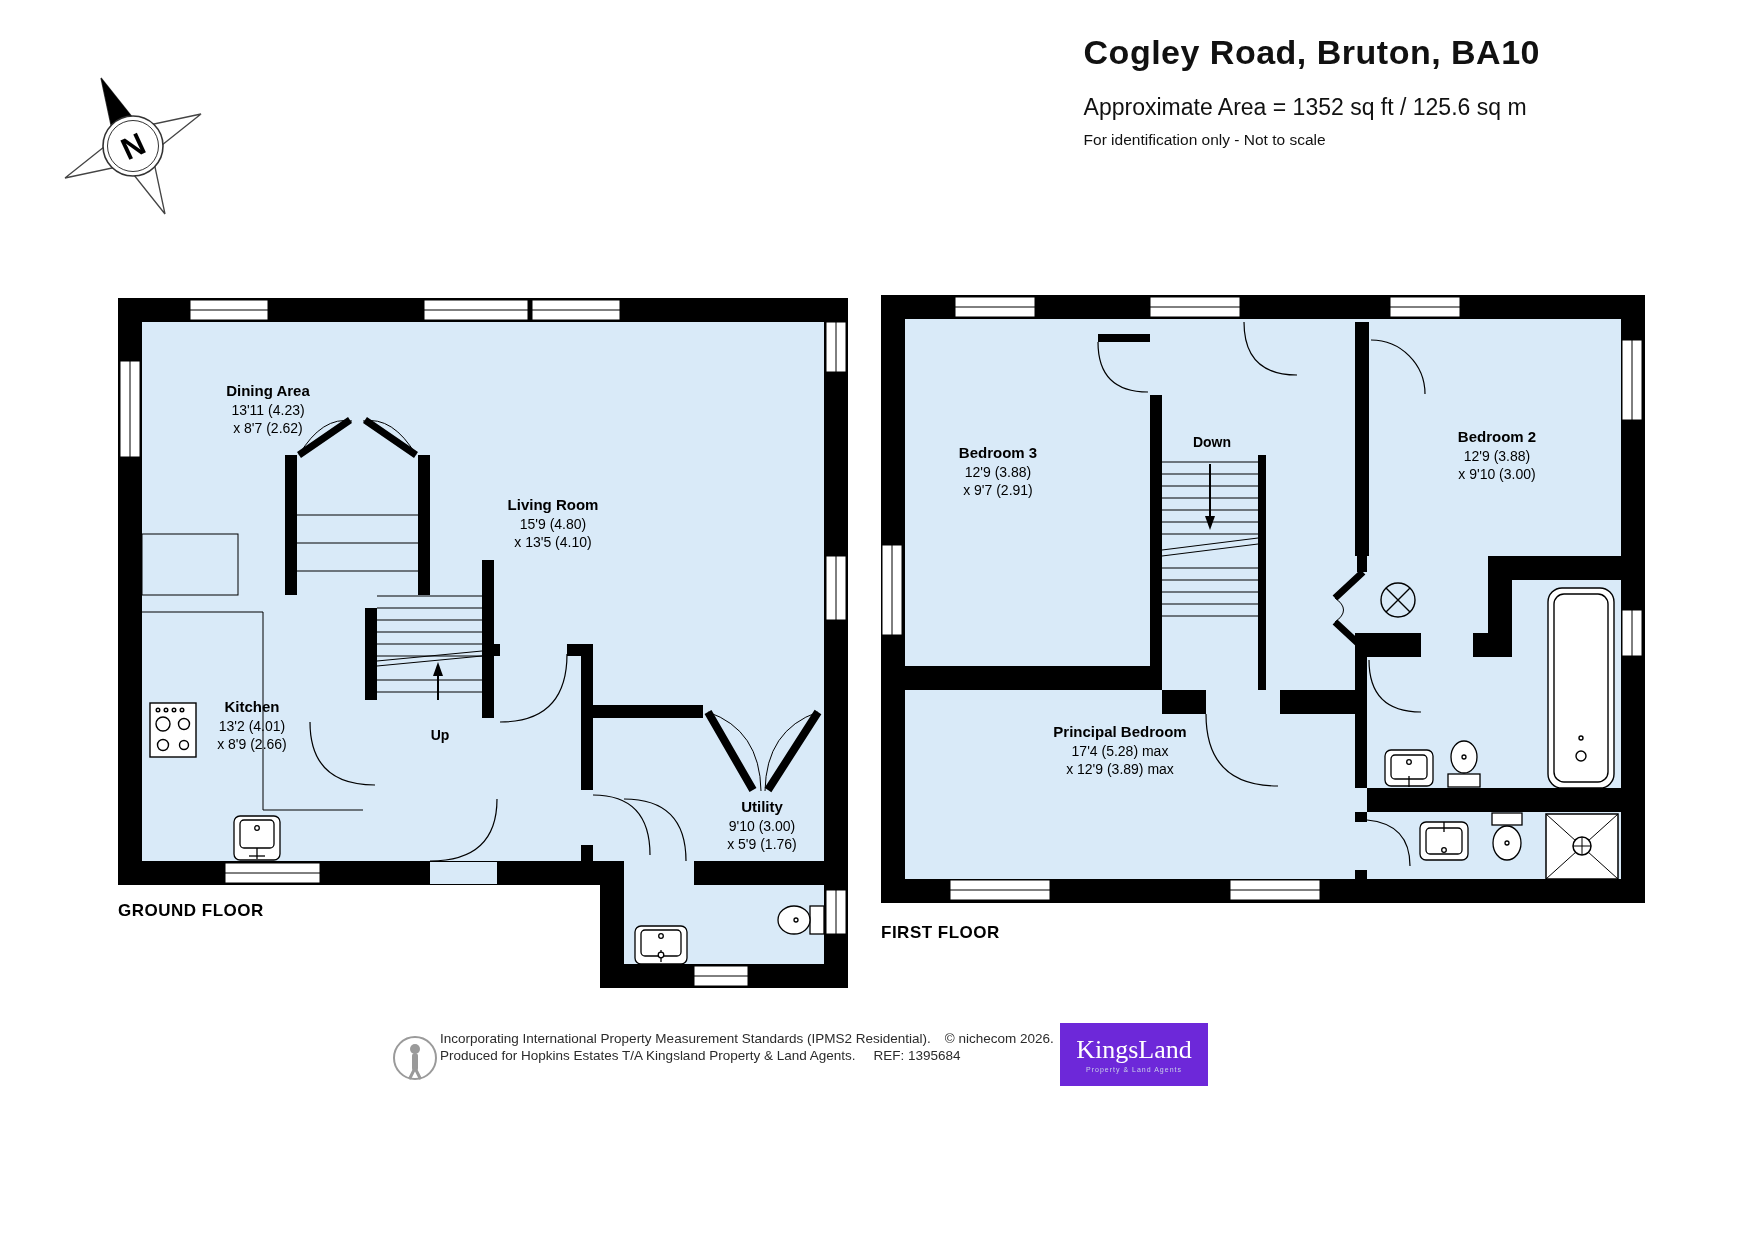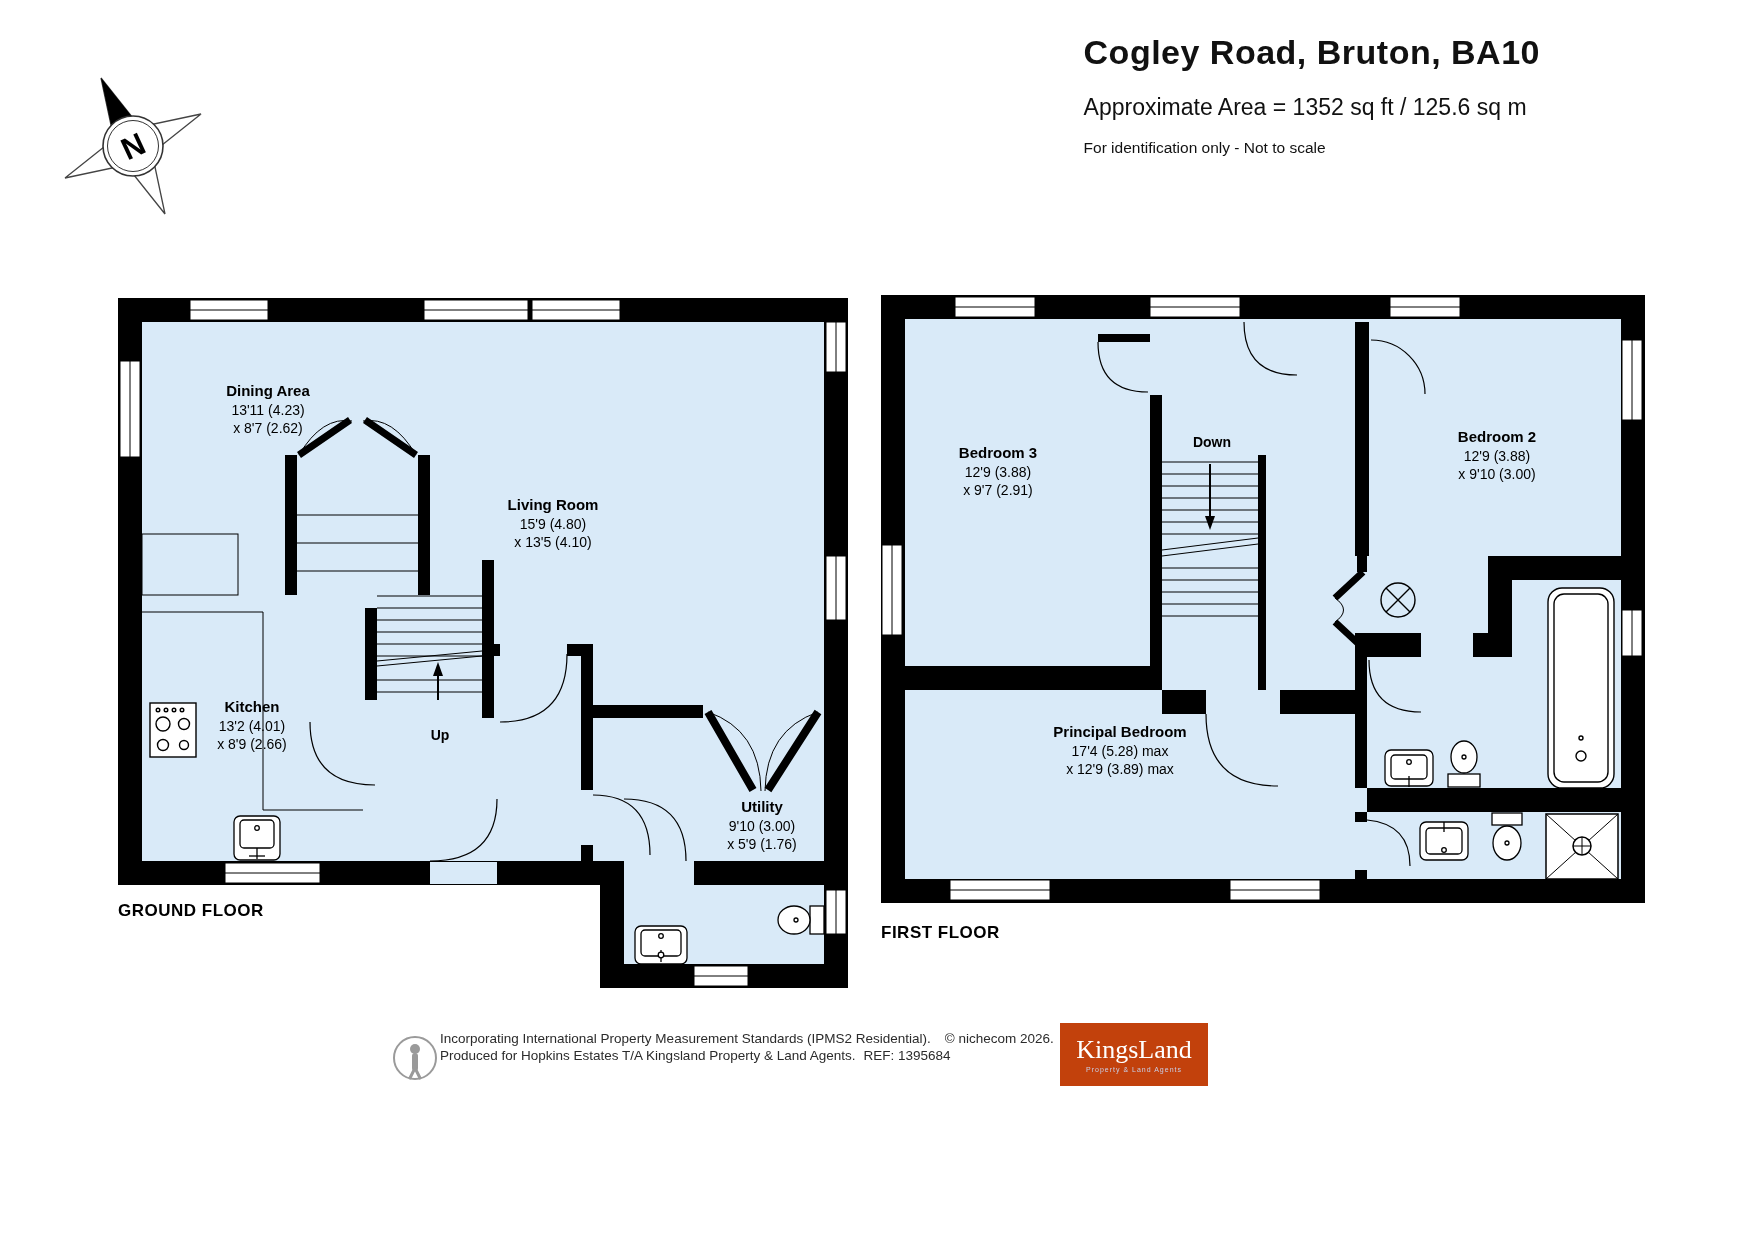--- a/index.html
+++ b/index.html
@@ -3,25 +3,25 @@
 <meta charset="utf-8">
 <style>
   html,body{margin:0;padding:0;}
   body{width:1755px;height:1241px;background:#fff;position:relative;overflow:hidden;
        font-family:"Liberation Sans",sans-serif;color:#111;}
   .abs{position:absolute;}
   #plan-svg{position:absolute;left:0;top:0;}
   .title-block{top:32px;right:215px;text-align:left;}
   .title-block h1{margin:0;font-size:34px;line-height:40px;font-weight:bold;letter-spacing:.5px;}
   .area-line{font-size:23px;margin-top:22px;}
-  .note-line{font-size:15.5px;margin-top:18px;}
+  .note-line{font-size:15.5px;margin-top:10px;}
   .footer-text{left:440px;top:1031px;font-size:13.5px;line-height:16.5px;color:#2b2b2b;}
   .footer-text .cpy{margin-left:14px;}
-  .footer-text .ref{margin-left:8px;}
-  .logo{left:1060px;top:1023px;width:148px;height:63px;background:#c2410c;display:flex;
+  .footer-text .ref{margin-left:18px;}
+  .logo{left:1060px;top:1023px;width:148px;height:63px;background:#6d28d9;display:flex;
         flex-direction:column;align-items:center;justify-content:center;}
   .logo .logo-name{font-family:"Liberation Serif",serif;font-size:26px;color:#fff;line-height:26px;}
   .logo .logo-tag{font-size:7px;letter-spacing:1px;color:#c9cfe8;margin-top:3px;}
   svg text{font-family:"Liberation Sans",sans-serif;}
   .room-name{font-weight:bold;font-size:15px;}
   .room-dim{font-size:14px;}
   .floor-label{font-weight:bold;font-size:17px;letter-spacing:.5px;}
   .stair-label{font-weight:bold;font-size:14px;}
 </style>
 </head>

